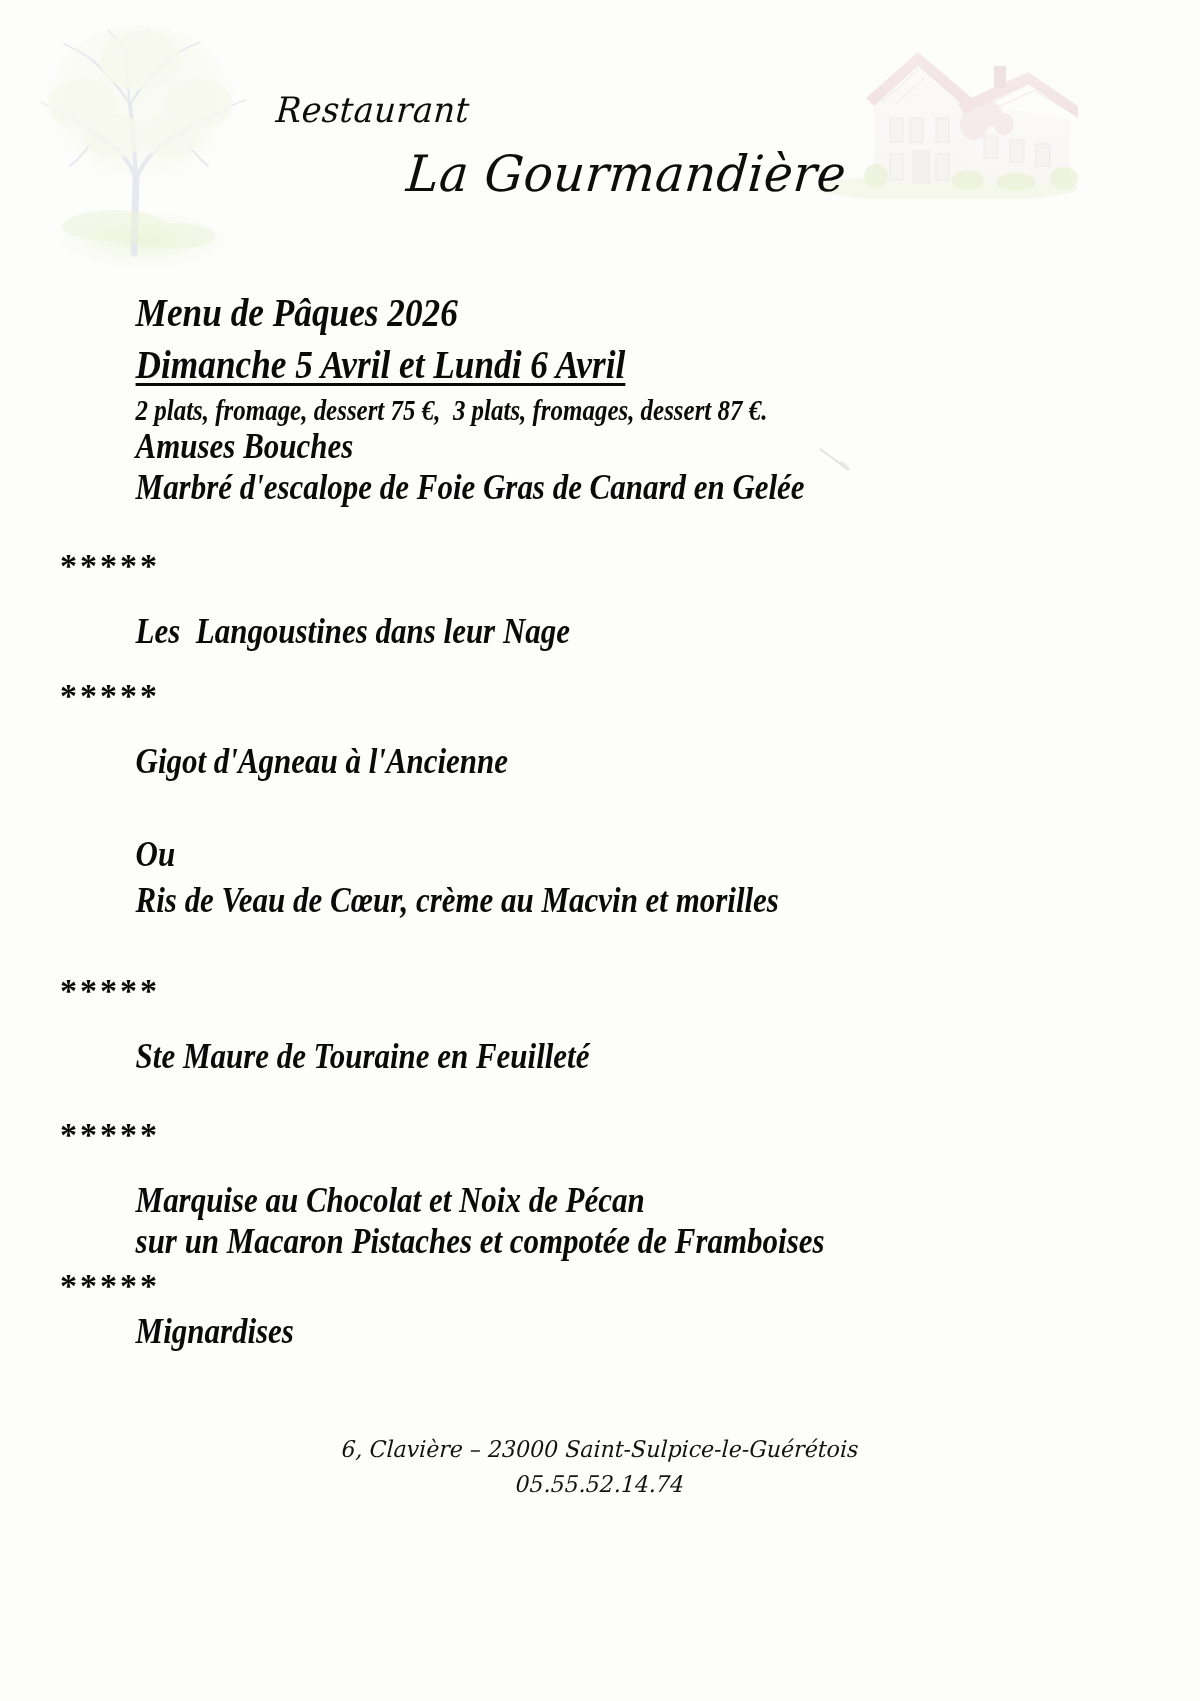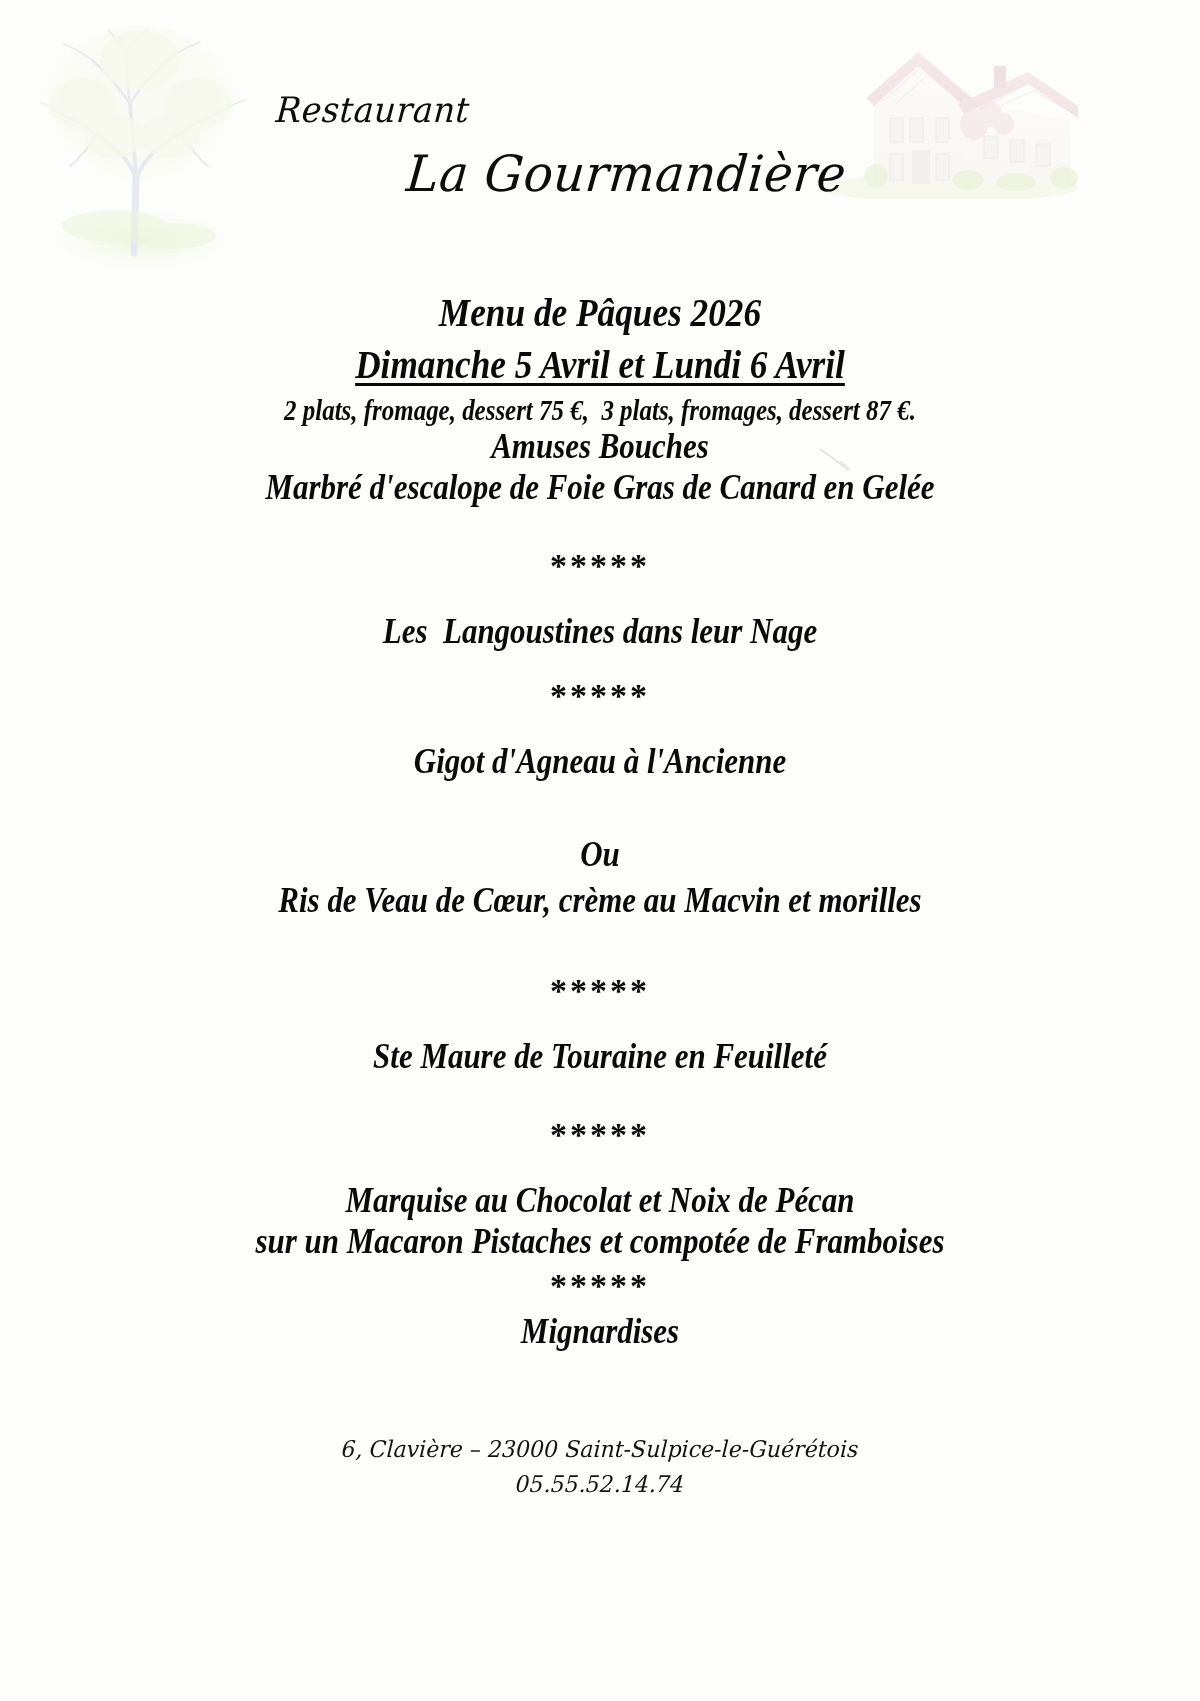--- a/index.html
+++ b/index.html
@@ -77,21 +77,21 @@
     top: 145px;
     font-size: 50px;
     letter-spacing: 0.5px;
     transform: skewX(-5deg) scaleX(0.97);
   }
 
   
   #menu-body {
     position: relative;
     z-index: 2;
-    text-align: center;
+    text-align: left;
     padding: 0 60px;
   }
   .menu-line {
     font-family: "Liberation Serif", serif;
     font-weight: bold;
     font-style: italic;
     color: #0a0a0a;
     transform: scaleX(0.86);
     white-space: pre;
     line-height: 1.12;

